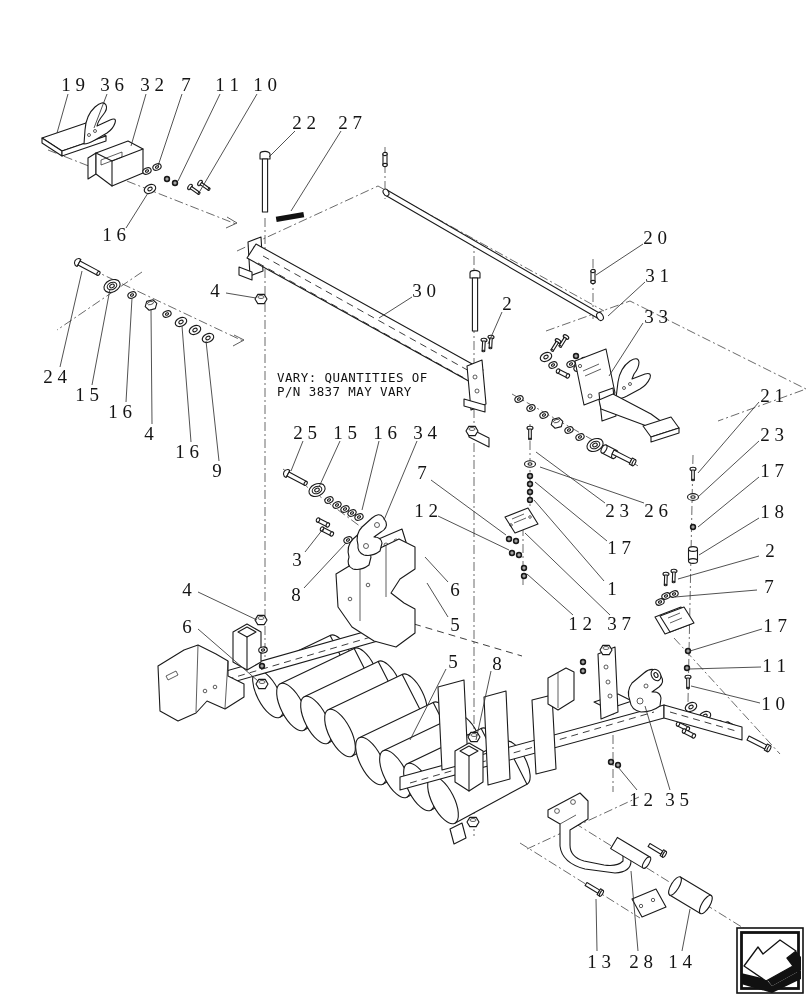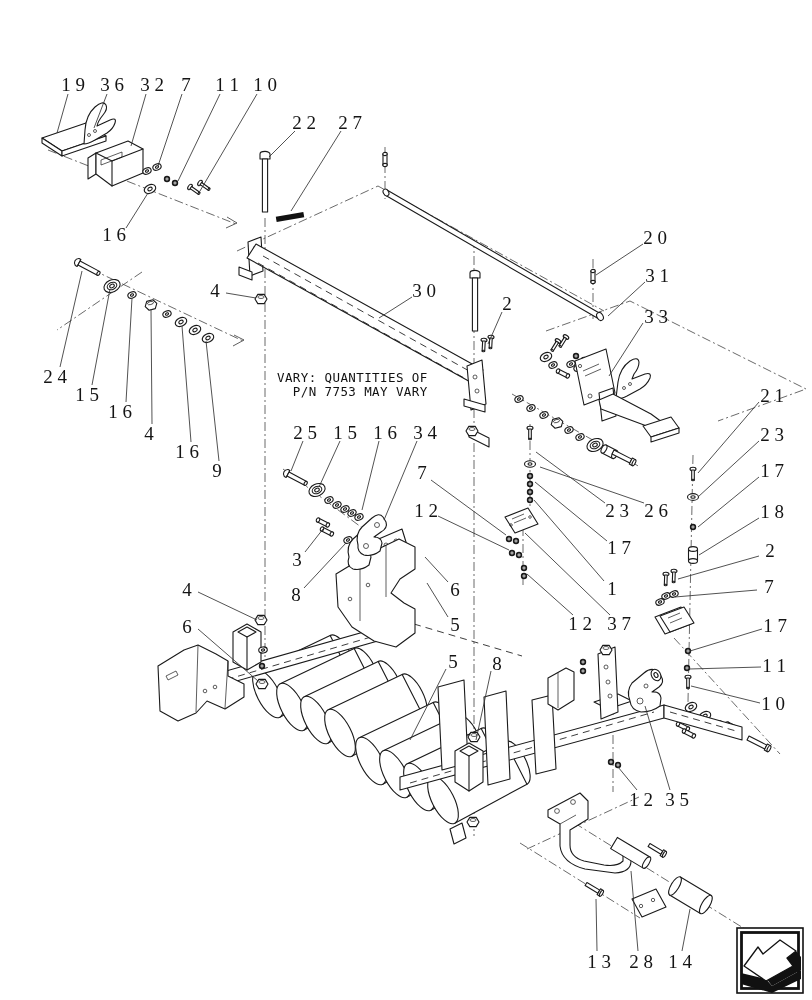--- a/index.html
+++ b/index.html
@@ -1,17 +1,17 @@
 <!DOCTYPE html>
 <html><head>
 <meta charset="utf-8">
 <style>
   html,body{margin:0;padding:0;background:#fff;}
   #stage{position:relative;width:812px;height:1000px;background:#ffffff;overflow:hidden;
-         font-family:"Liberation Serif",serif;text-align:right;}
+         font-family:"Liberation Serif",serif;}
   svg text.callout{font-family:"Liberation Serif",serif;font-size:19px;fill:#141414;stroke:none;}
   #note{position:absolute;left:277px;top:371px;font-family:"DejaVu Sans Mono",monospace;
         font-size:12.5px;line-height:13.5px;letter-spacing:.4px;color:#111;white-space:pre;}
   .f{fill:#fff;stroke:#1a1a1a;stroke-width:1.1;stroke-linejoin:round;}
   .s{fill:none;stroke:#1a1a1a;stroke-width:1.1;stroke-linejoin:round;stroke-linecap:round;}
   .t{fill:none;stroke:#1a1a1a;stroke-width:.7;}
   .k{fill:#111;stroke:none;}
   .kf{fill:#1a1a1a;stroke:none;}
   .dd{fill:none;stroke:#444;stroke-width:.8;stroke-dasharray:9 3 2 3;}
   .dash{fill:none;stroke:#1a1a1a;stroke-width:.85;stroke-dasharray:7 5;}
@@ -506,14 +506,14 @@
   <g>
     <rect x="737" y="928" width="66" height="65" fill="#fff" stroke="#111" stroke-width="1.6"></rect>
     <rect x="741.5" y="932.5" width="57" height="56" fill="none" stroke="#111" stroke-width="2.8"></rect>
     <path class="k" d="M796 951 L801 957 L801 970 L772 986 L766 978 L793 966 L787 958 Z"></path>
     <path class="k" d="M741 973 L766 979 L772 986 L801 970 L801 979 L772 993 L741 984 Z"></path>
     <path d="M744 966 L758 947 L763 954 L780 940 L796 951 L787 958 L793 966 L766 981 Z" fill="#fff" stroke="#111" stroke-width="1.3" stroke-linejoin="round"></path>
   </g>
 </svg>
 
 <div id="note"><span>VARY: QUANTITIES OF</span>
-<span>P/N 7753 MAY VARY</span></div>
+<span>P/N 3837 MAY VARY</span></div>
 </div>
 
 </body></html>

